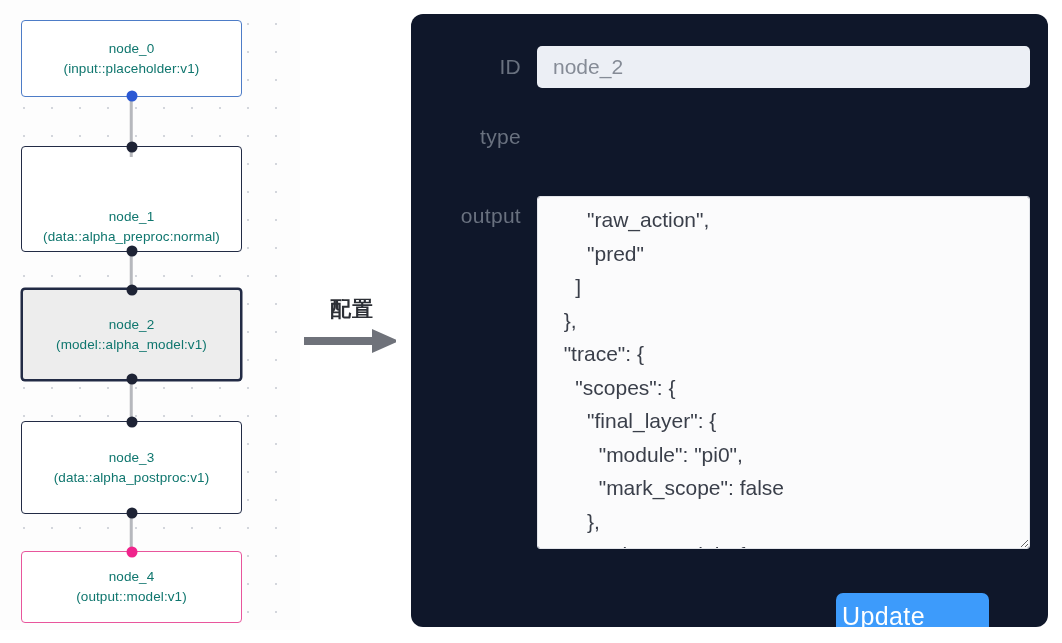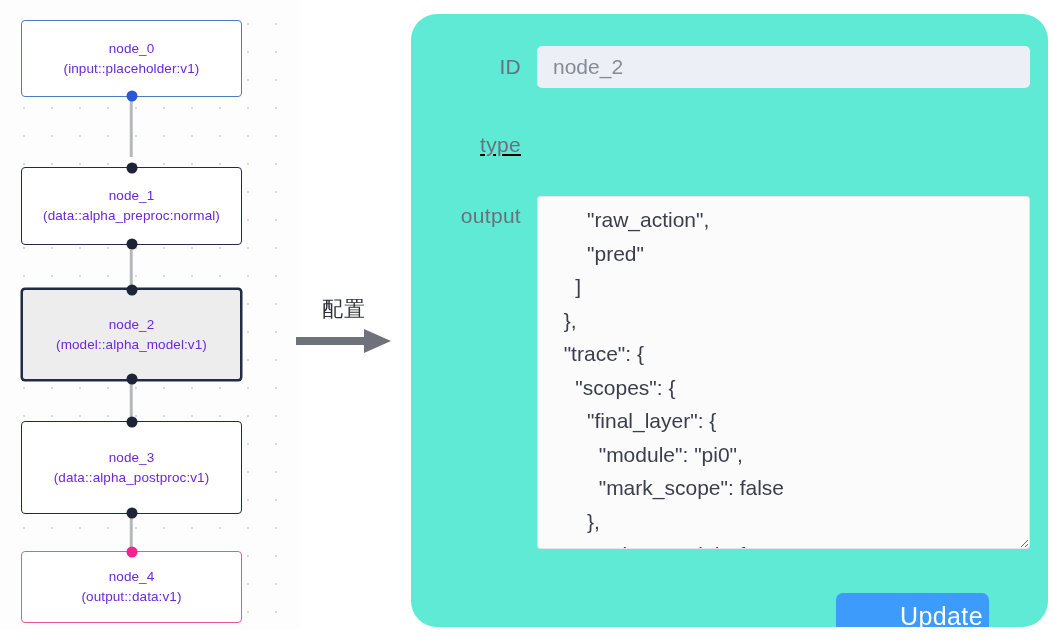--- a/index.html
+++ b/index.html
@@ -41,39 +41,39 @@
     box-sizing: border-box;
     left: 21px;
     width: 221px;
     background: #ffffff;
     border: 1.6px solid #222b45;
     border-radius: 4px;
     display: flex;
     align-items: center;
     justify-content: center;
     text-align: center;
-    color: #6d28d9;
+    color: #0f766e;
     font-size: 13.5px;
     line-height: 20px;
     padding: 4px 8px;
     letter-spacing: .1px;
   }
   .node .node-text { width: 100%; white-space: pre-line; }
 
   .node.is-input  { border-color: #4d7cc7; }
   .node.is-output { border-color: #e8559c; }
   .node.is-selected {
     background: #ededed;
     border-color: #222b45;
     border-width: 2px;
     box-shadow: 0 0 0 0.5px #222b45;
   }
 
   #node-0 { top: 20px;  height: 77px; }
-  #node-1 { top: 167px; height: 78px; }
+  #node-1 { top: 146px; height: 106px; align-items: flex-end; }
   #node-2 { top: 288px; height: 93px; }
   #node-3 { top: 421px; height: 93px; padding-left: 8px; }
   #node-4 { top: 551px; height: 72px; }
 
   .port {
     position: absolute;
     width: 11px; height: 11px;
     border-radius: 50%;
     background: #1e2335;
     left: 50%;
@@ -92,25 +92,26 @@
     z-index: 1;
   }
   #edge-0 { top: 97px;  height: 60px; }
   #edge-1 { top: 250px; height: 38px; }
   #edge-2 { top: 381px; height: 40px; }
   #edge-3 { top: 514px; height: 37px; }
 
   
   .transition {
     position: absolute;
-    left: 292px;
+    left: 300px;
     top: 296px;
     width: 104px;
     height: 64px;
     color: #55585e;
+    font-weight: bold;
   }
   .transition .label {
     font-size: 21px;
     text-align: center;
     color: #2c2f35;
     letter-spacing: 1px;
     line-height: 26px;
   }
   .transition .arrow-wrap {
     margin-top: 6px;
@@ -127,34 +128,34 @@
     background-image: radial-gradient(#d3d6dc 1.1px, transparent 1.2px);
     background-size: 28px 28px;
     background-position: 10px 10px;
   }
   .panel {
     position: absolute;
     left: 411px;
     top: 14px;
     width: 637px;
     height: 613px;
-    background: #5eead4;
-    border-radius: 26px;
+    background: #0f172a;
+    border-radius: 12px;
     overflow: hidden;
   }
 
   .form-row {
     position: absolute;
     display: flex;
     align-items: flex-start;
     left: 14px;
     right: 18px;
   }
   #row-id     { top: 32px; }
-  #row-type   { top: 110px; text-decoration: underline; }
+  #row-type   { top: 102px; }
   #row-config { top: 182px; }
 
   .field-label {
     width: 112px;
     flex: 0 0 112px;
     text-align: right;
     padding-right: 16px;
     box-sizing: border-box;
     color: #69717f;
     font-size: 21px;
@@ -214,21 +215,21 @@
     top: 579px;
     width: 153px;
     height: 47px;
     background: #3d9bfb;
     color: #ffffff;
     border: none;
     border-radius: 7px;
     font-family: "Liberation Sans", sans-serif;
     font-size: 25px;
     letter-spacing: .4px;
-    text-align: right;
+    text-align: left;
     cursor: pointer;
     z-index: 6;
   }
 
   .bottom-strip {
     position: absolute;
     left: 0; bottom: 0;
     width: 1062px;
     height: 13px;
     background: #ffffff;
@@ -269,21 +270,21 @@
 
     <div class="node" id="node-3">
       <span class="node-text">node_3
 (data::alpha_postproc:v1)</span>
       <span class="port" style="top:0%;"></span>
       <span class="port" style="top:100%;"></span>
     </div>
 
     <div class="node is-output" id="node-4">
       <span class="node-text">node_4
-(output::data:v1)</span>
+(output::model:v1)</span>
       <span class="port pink" style="top:0%;"></span>
     </div>
   </div>
 
   <div class="transition">
     <div class="label">配置</div>
     <div class="arrow-wrap">
       <svg width="96" height="26" viewBox="0 0 96 26" aria-hidden="true">
         <path d="M0 9 H68 V1 L95 13 L68 25 V17 H0 Z" fill="#6f727a"></path>
       </svg>

